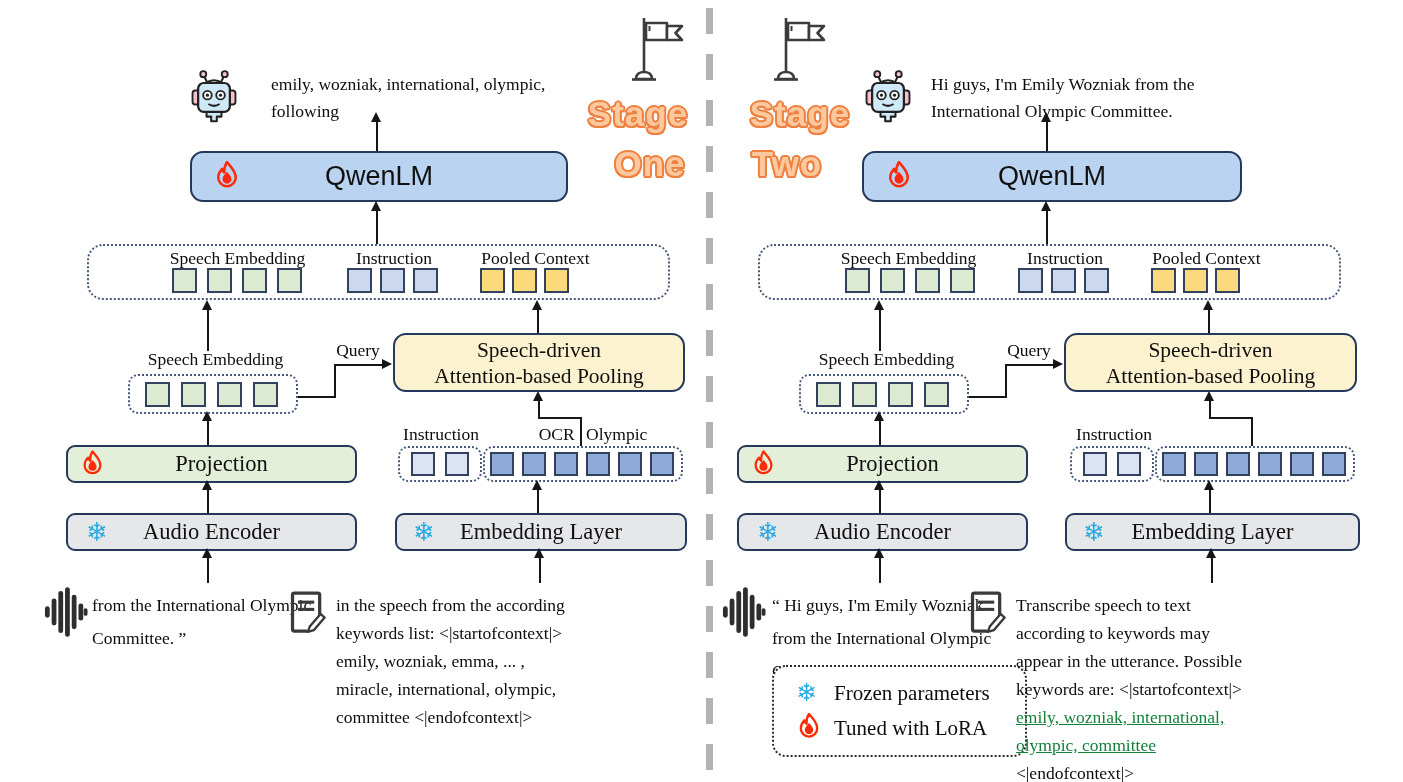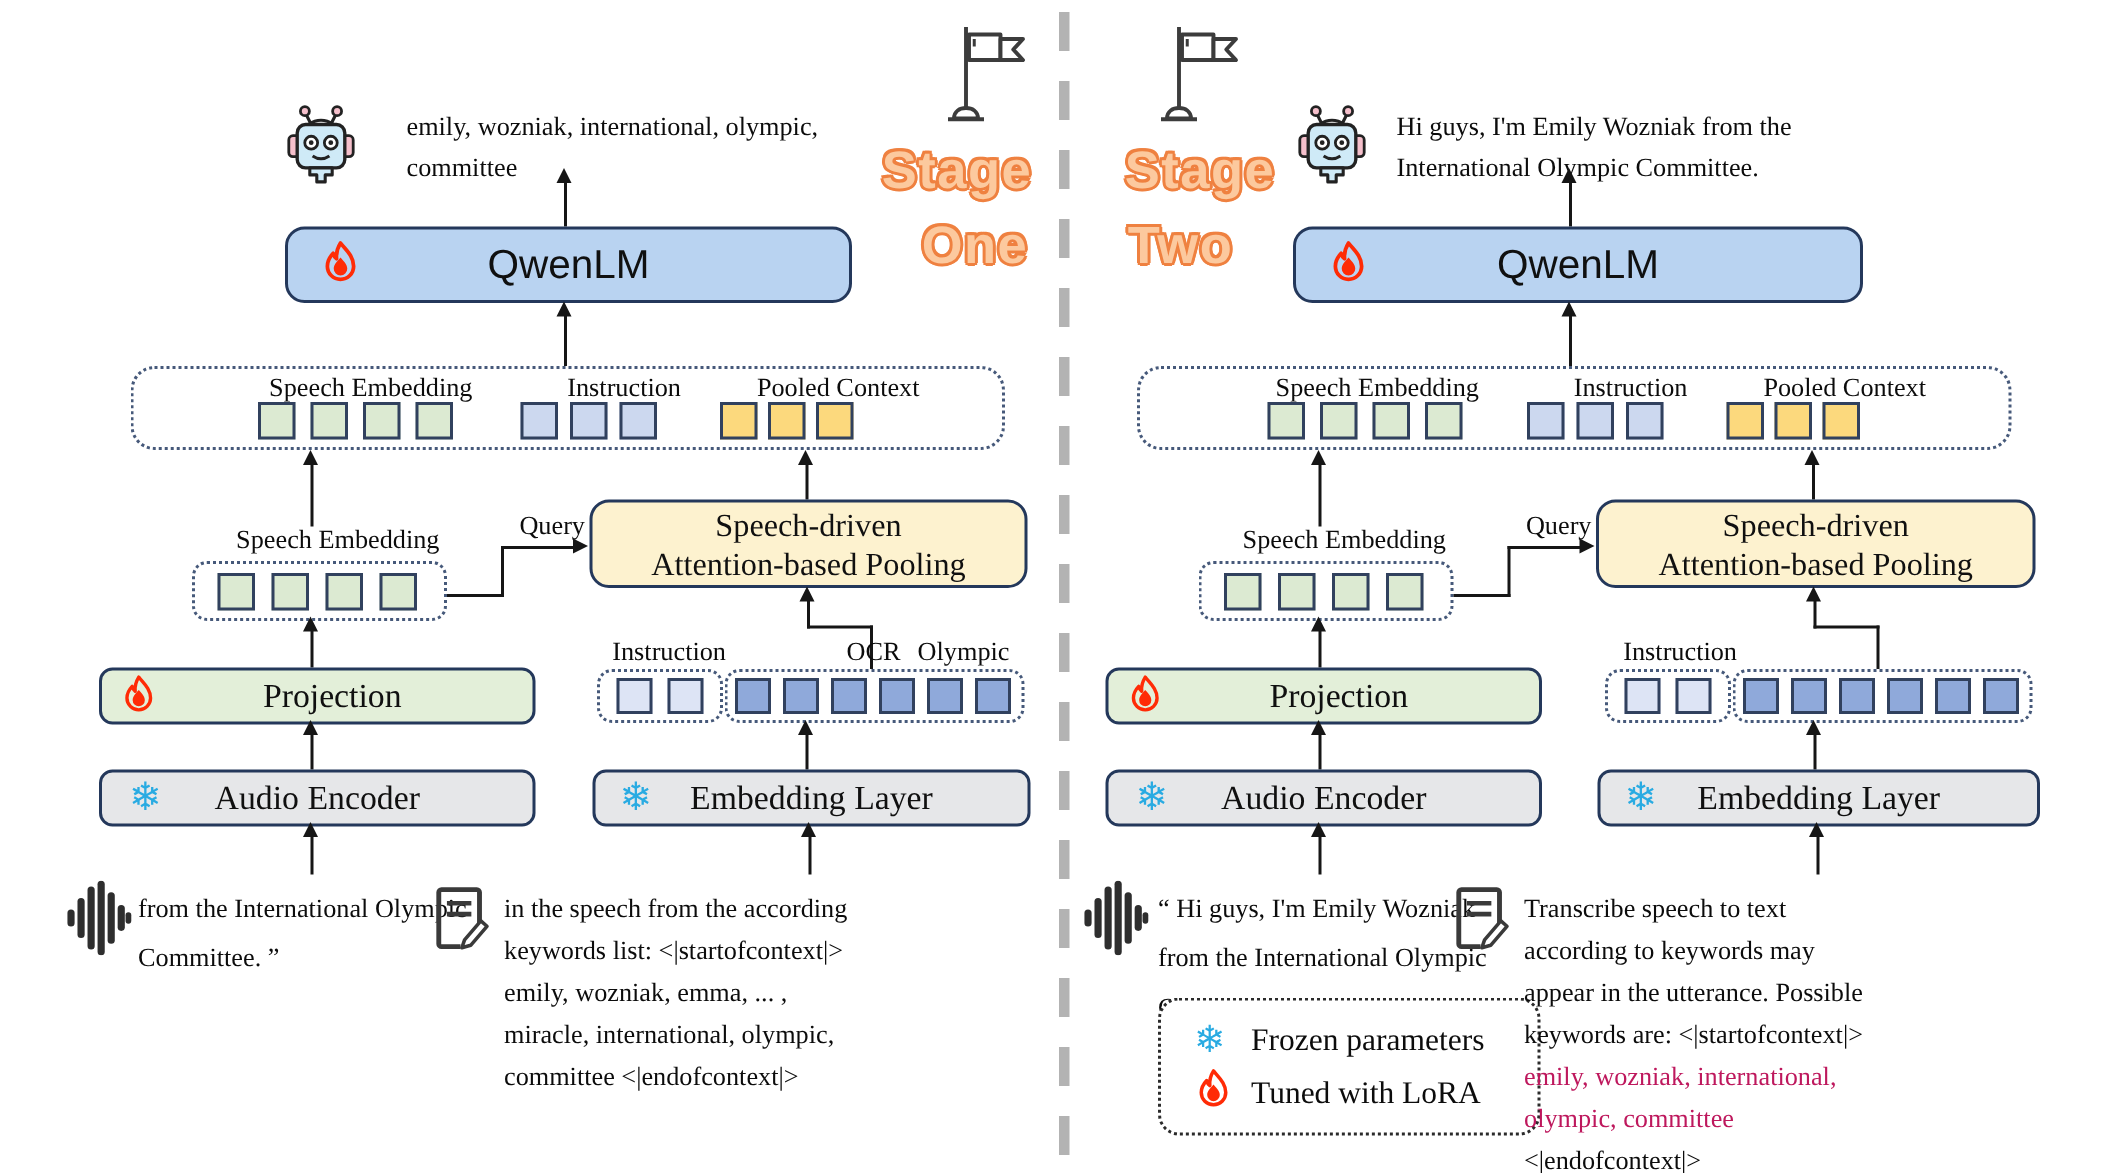--- a/index.html
+++ b/index.html
@@ -13,25 +13,25 @@
   .qwen .bt{font-family:"Liberation Sans",sans-serif;font-size:27px;font-weight:500;}
   .proj{background:#E3EFD9;border-radius:9px;padding-left:20px;}
   .gray{background:#E6E7E9;border-radius:9px;}
   .pool{background:#FDF2CF;border-radius:13px;flex-direction:column;}
   .pool .bt{font-size:21.5px;line-height:26px;}
   
   .dotted{position:absolute;box-sizing:border-box;border:2px dotted #46597A;border-radius:16px;background:#fff;}
   .dotted.sm{border-radius:10px;}
   .legend{position:absolute;box-sizing:border-box;border:2px dotted #2b2b2b;border-radius:14px;background:#fff;}
   
-  .lbl{position:absolute;font-size:17.5px;white-space:nowrap;text-align:right;color:#0c0c0c;}
+  .lbl{position:absolute;font-size:17.5px;white-space:nowrap;text-align:center;color:#0c0c0c;}
   .txt{position:absolute;font-size:17.5px;line-height:27px;color:#0c0c0c;white-space:nowrap;}
   .speech-txt{line-height:33px;}
   .instr-txt{line-height:28px;}
-  .red{color:#be185d;}
+  .red{color:#15803d;text-decoration:underline;}
   .legend-lbl{position:absolute;font-size:21px;white-space:nowrap;color:#0c0c0c;}
   
   .stage{position:absolute;font-family:"Liberation Sans",sans-serif;font-weight:bold;font-size:35px;
          text-align:center;color:#FCC99E;letter-spacing:1px;
          text-shadow:2px 0 0 #EF8140,-2px 0 0 #EF8140,0 2px 0 #EF8140,0 -2px 0 #EF8140,
                      1.5px 1.5px 0 #EF8140,-1.5px -1.5px 0 #EF8140,1.5px -1.5px 0 #EF8140,-1.5px 1.5px 0 #EF8140;}
   
   .tokrow{position:absolute;display:flex;}
   .tok{width:25px;height:25px;box-sizing:border-box;border:2px solid #31415E;}
   .tok24{width:24px;height:24px;}
@@ -92,21 +92,21 @@
       <circle cx="37" cy="30" r="4.6" fill="#fff" stroke="#222" stroke-width="2"></circle>
       <circle cx="23" cy="30" r="1.7" fill="#222"></circle>
         <circle cx="37" cy="30" r="1.7" fill="#222"></circle>
       <path d="M24 39.5 Q30 43.5 36 39.5" fill="none" stroke="#222" stroke-width="2.2"></path>
       <path d="M22 48 h16 v5 h-5 v5 h-6 v-5 h-5 z" fill="#CFEAF7" stroke="#222" stroke-width="2.2" stroke-linejoin="round"></path>
     </svg>
   </div>
 
   <div class="txt" style="left:271px;top:71px;">
     <div>emily, wozniak, international, olympic,</div>
-    <div>committee</div>
+    <div>following</div>
   </div>
 
   <div class="vl" style="left:376px;top:121px;height:30px;"></div>
   <div class="au" style="left:371px;top:112px;"></div>
 
   <div class="box qwen" style="left:190px;top:151px;width:378px;height:51px;">
     <span class="bt">QwenLM</span>
   </div>
   <div class="icon" style="left:212px;top:159px;">
     <svg width="30" height="34" viewBox="0 0 24 26">

